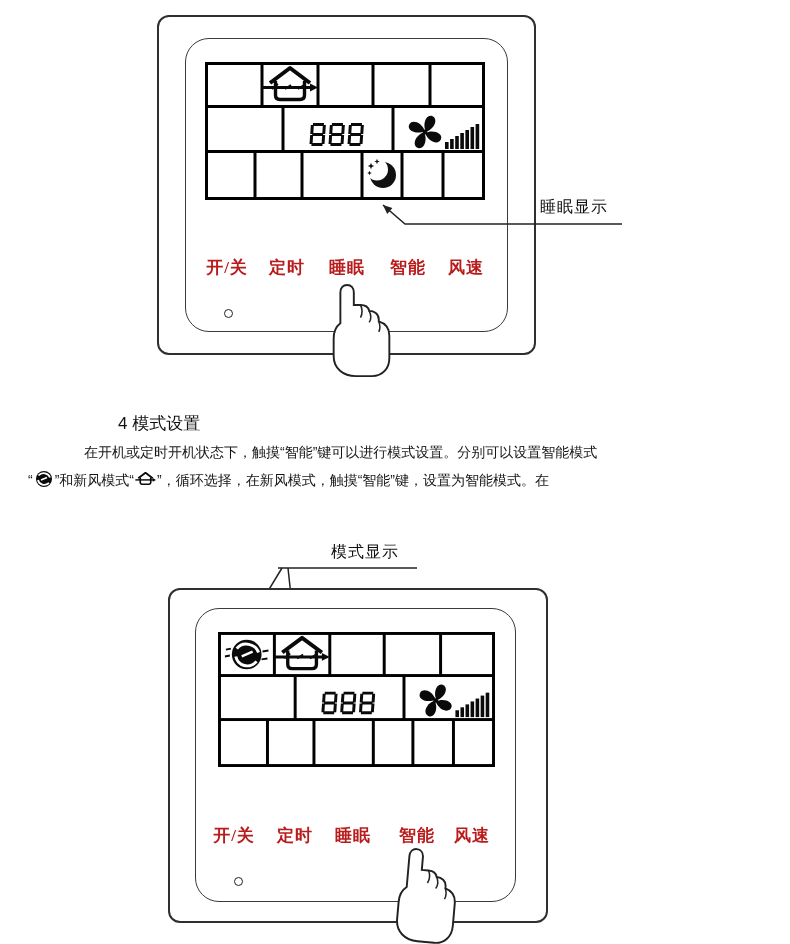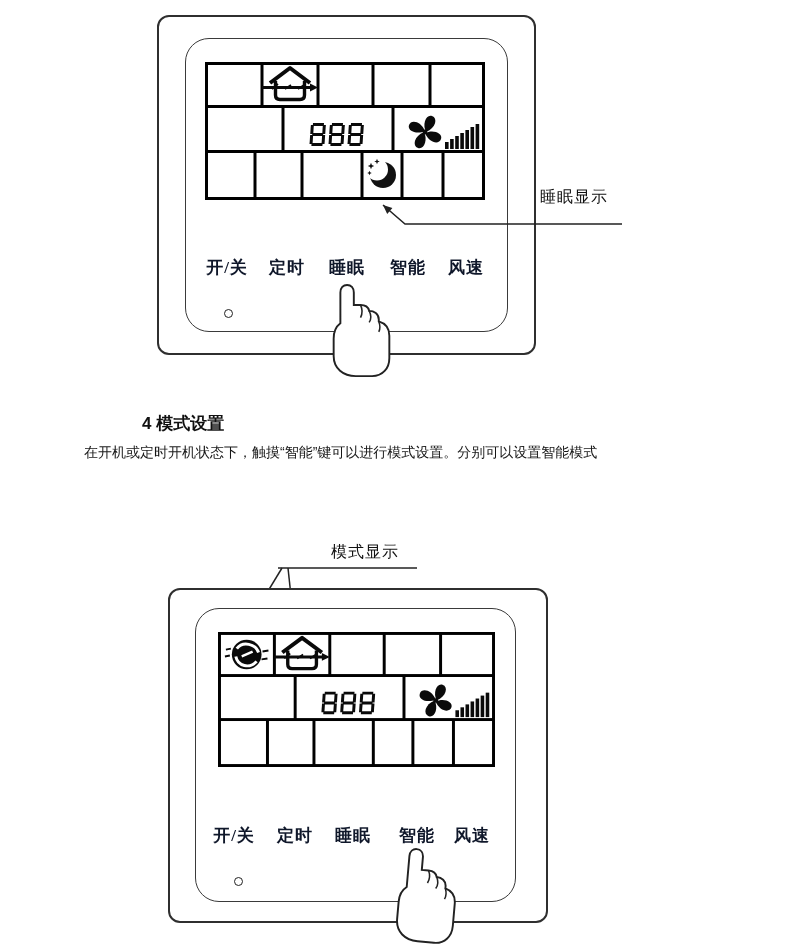--- a/index.html
+++ b/index.html
@@ -3,26 +3,26 @@
 <meta charset="utf-8">
 <style>
   html,body{margin:0;padding:0;background:#fff;}
   #page{position:relative;width:790px;height:944px;background:#fff;overflow:hidden;
         font-family:"Liberation Sans","DejaVu Sans",sans-serif;color:#161616;}
   .abs{position:absolute;}
   .panel-outer{border:2px solid #2f2f2f;border-radius:12px;background:#fff;}
   .panel-inner{border:1.6px solid #3a3a3a;border-radius:24px;background:#fff;}
   .btn-label{position:absolute;transform:translateX(-50%);white-space:nowrap;
              font-family:"Liberation Serif","DejaVu Serif",serif;font-size:17px;
-             font-weight:600;color:#0f172a;letter-spacing:1px;}
+             font-weight:600;color:#b91c1c;letter-spacing:1px;}
   .led{position:absolute;width:7px;height:7px;border:1.6px solid #222;border-radius:50%;background:#fff;}
   .callout-label{position:absolute;font-family:"Liberation Serif","DejaVu Serif",serif;
                  font-size:16px;color:#111;white-space:nowrap;letter-spacing:1px;}
   .body-line{position:absolute;font-size:14px;line-height:20px;white-space:nowrap;color:#161616;}
-  .heading{position:absolute;font-size:17px;font-weight:bold;color:#111;white-space:nowrap;margin-left:24px;}
+  .heading{position:absolute;font-size:17px;font-weight:normal;color:#111;white-space:nowrap;}
   .inline-ico{display:inline-block;vertical-align:-4px;margin:0 1px;}
   svg{display:block;}
 </style>
 </head>
 <body>
 
 <div id="page">
 
   <div class="abs panel-outer" style="left:157px;top:15px;width:375px;height:336px;"></div>
   <div class="abs panel-inner" style="left:185px;top:38px;width:321px;height:292px;"></div>
@@ -111,33 +111,48 @@
   <span class="btn-label" style="left:287px;top:256px;">定时</span>
   <span class="btn-label" style="left:347px;top:256px;">睡眠</span>
   <span class="btn-label" style="left:408px;top:256px;">智能</span>
   <span class="btn-label" style="left:466px;top:256px;">风速</span>
   <div class="led" style="left:224px;top:309px;"></div>
 
   <svg class="abs" style="left:370px;top:195px;" width="260" height="40" viewBox="0 0 260 40">
     <polyline points="13,10 35,29 252,29" fill="none" stroke="#222" stroke-width="1.5"></polyline>
     <polygon points="13,10 22.4,12.9 17.2,18.9" fill="#222"></polygon>
   </svg>
-  <span class="callout-label" style="left:540px;top:187px;">睡眠显示</span>
+  <span class="callout-label" style="left:540px;top:197px;">睡眠显示</span>
 
   <svg class="abs" style="left:318px;top:283px;" width="87" height="96" viewBox="0 0 90 100">
     <path d="M30,2 C26,2 23,5 23,10 L23,42 C19,45 16,51 16,58 L16,76 C16,89 26,97 39,97 L56,97 C67,97 74,89 74,78 L74,55 C74,47 70,42 63,40 L63,38 C63,32 58,29 53,29 C52,25 48,23 44,23 L37,23 L37,10 C37,5 34,2 30,2 Z" fill="#fff" stroke="#222" stroke-width="2"></path>
     <path d="M44,23 C46,27 46,32 44,36 M53,29 C55,33 55,38 53,41 M63,40 C64.5,44 64.5,48 63,51" fill="none" stroke="#222" stroke-width="1.6"></path>
   </svg>
 
   <div class="heading" style="left:118px;top:412px;">4 模式设置</div>
 
   <div class="body-line" style="left:84px;top:442px;">
     <span>在开机或定时开机状态下，触摸“智能”键可以进行模式设置。分别可以设置智能模式</span>
   </div>
 
+  <div class="body-line" style="left:28px;top:469px;">
+    <span>“</span><svg class="inline-ico" width="20" height="20" viewBox="0 0 40 40">
+        <circle cx="20" cy="20" r="16" fill="#0a0a0a"></circle>
+        <path d="M9,13 C16,5 29,8 32,17" stroke="#fff" stroke-width="3.5" fill="none"></path>
+        <path d="M30,28 C22,35 10,32 8,22" stroke="#fff" stroke-width="3.5" fill="none"></path>
+        <path d="M14,22 L26,17" stroke="#fff" stroke-width="3" fill="none"></path>
+      </svg><span>”和新风模式“</span><svg class="inline-ico" width="21" height="20" viewBox="-7 -1 58 40">
+        <g stroke="#0a0a0a" fill="none">
+          <path d="M2,17 L22,2 L42,17" stroke-width="5" stroke-linejoin="round"></path>
+          <path d="M7.5,15 L7.5,29 Q7.5,33.5 12,33.5 L32,33.5 Q36.5,33.5 36.5,29 L36.5,15" stroke-width="4.5"></path>
+          <path d="M-6,21.5 L44,21.5" stroke-width="4"></path>
+          <polygon points="42,16.5 51,21.5 42,26.5" fill="#0a0a0a" stroke="none"></polygon>
+        </g>
+      </svg><span>”，循环选择，在新风模式，触摸“智能”键，设置为智能模式。在</span>
+  </div>
 
 
   <span class="callout-label" style="left:331px;top:542px;">模式显示</span>
   <svg class="abs" style="left:235px;top:540px;" width="200" height="95" viewBox="0 0 200 95">
     <line x1="43" y1="28" x2="182" y2="28" stroke="#222" stroke-width="1.5"></line>
     <line x1="47" y1="28" x2="13" y2="84" stroke="#222" stroke-width="1.5"></line>
     <polygon points="11,87 19.1,81.4 12.3,77.2" fill="#222"></polygon>
     <line x1="53" y1="28" x2="59" y2="84" stroke="#222" stroke-width="1.5"></line>
     <polygon points="60,87 55,78.6 62.9,77.6" fill="#222"></polygon>
   </svg>

